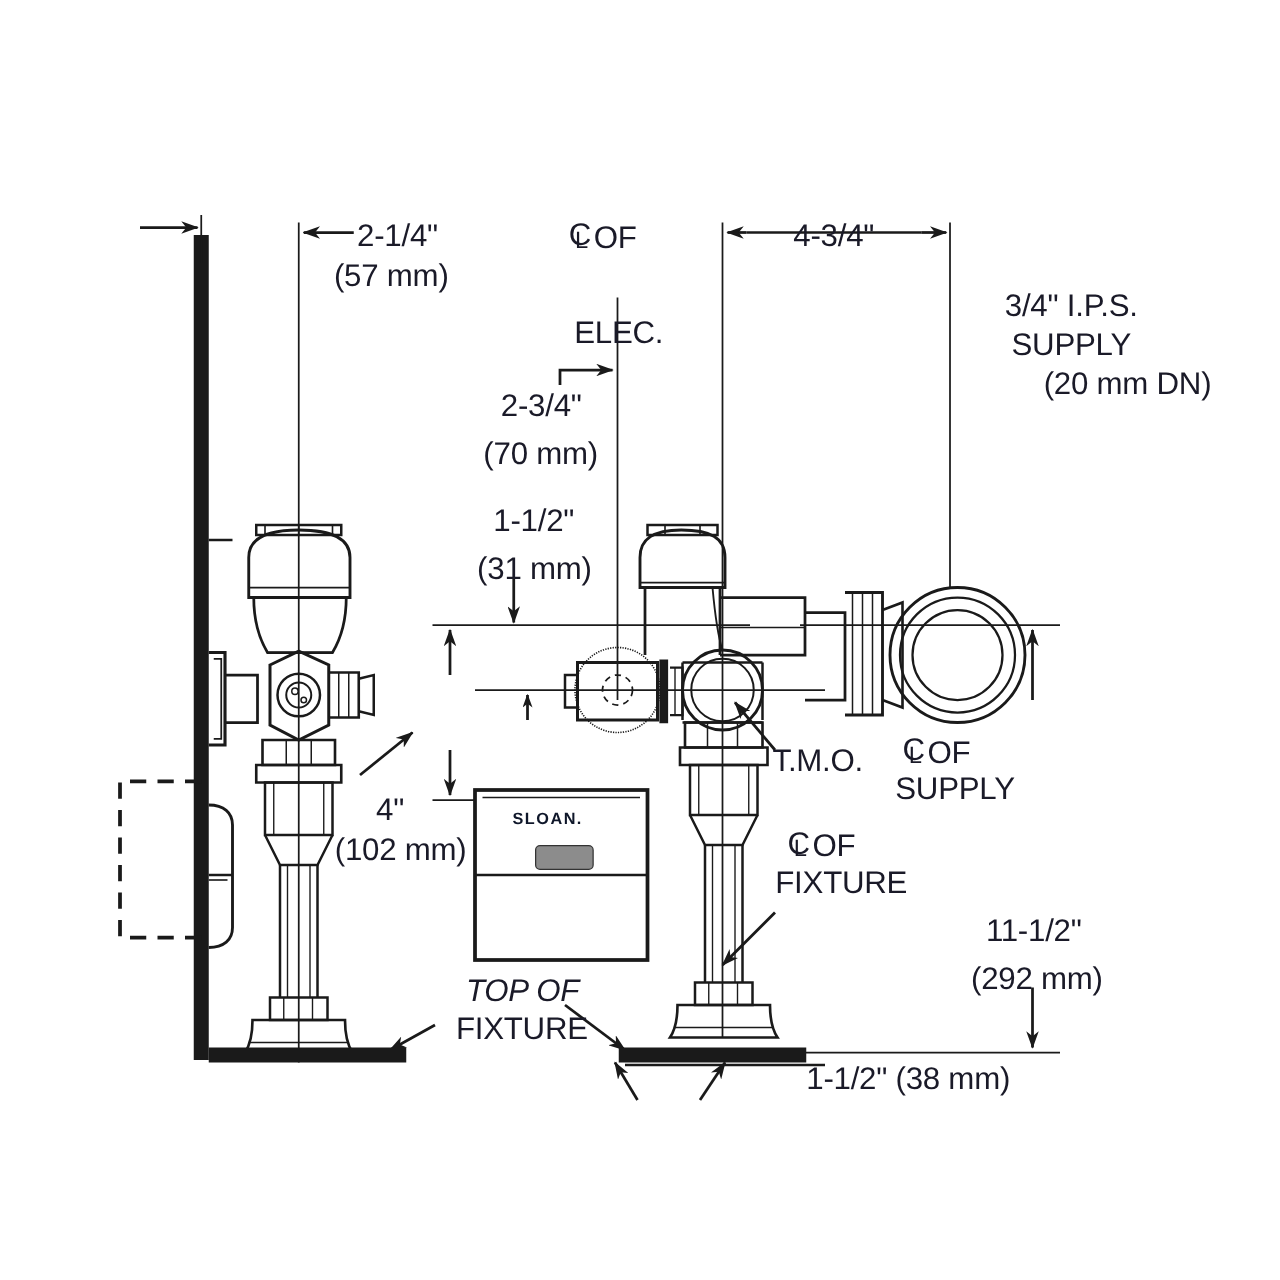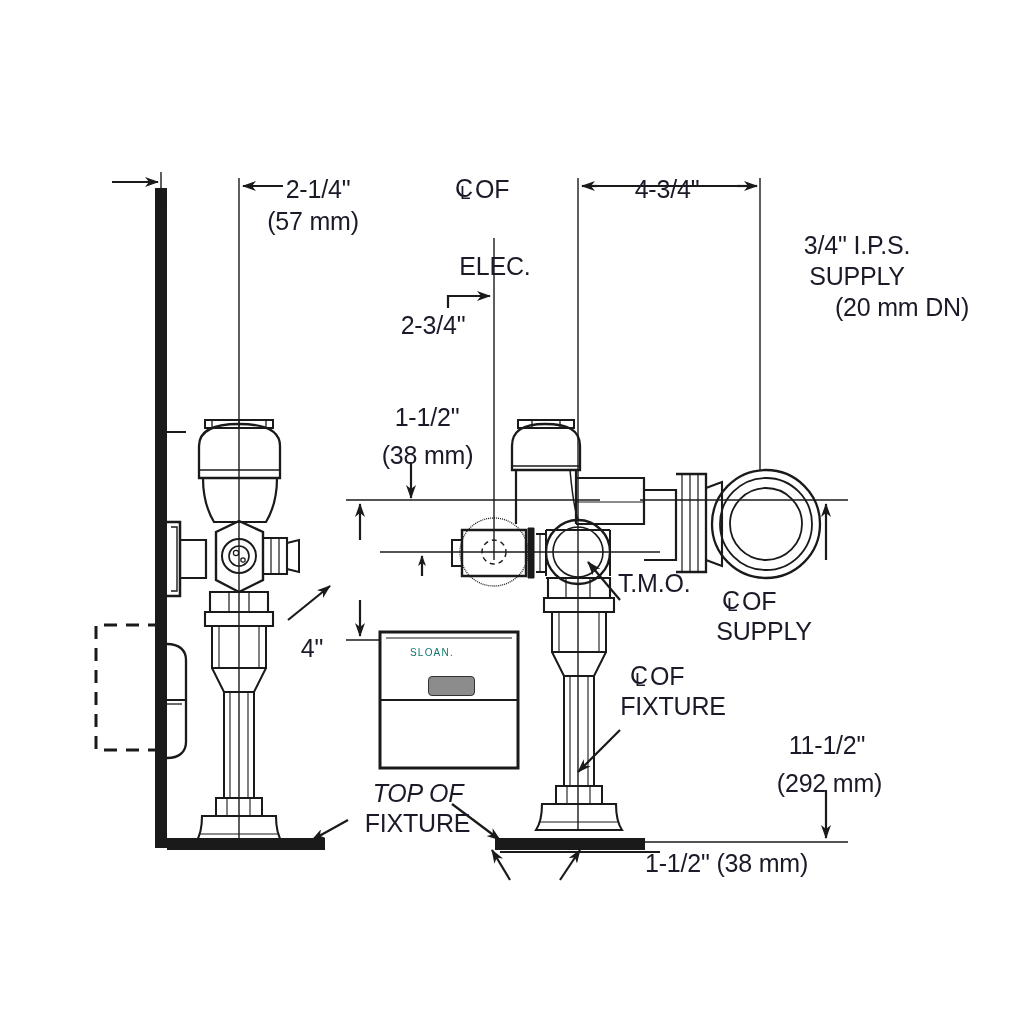--- a/index.html
+++ b/index.html
@@ -234,27 +234,29 @@
 </div>
 <div class="lbl ctr" style="left:435px;top:203px;width:120px;margin-top:48px;">ELEC.</div>
 
 <div class="lbl ctr" style="left:592px;top:174px;width:150px;">4-3/4"</div>
 
 <div class="lbl ctr" style="left:762px;top:230px;width:190px;">3/4" I.P.S.</div>
 <div class="lbl ctr" style="left:762px;top:261px;width:190px;">SUPPLY</div>
 <div class="lbl ctr" style="left:802px;top:292px;width:200px;">(20 mm DN)</div>
 
 <div class="lbl ctr" style="left:368px;top:310px;width:130px;">2-3/4"</div>
+<div class="lbl ctr" style="left:360px;top:348px;width:145px;">(70 mm)</div>
 
 <div class="lbl ctr" style="left:362px;top:402px;width:130px;">1-1/2"</div>
-<div class="lbl ctr" style="left:355px;top:440px;width:145px;">(38 mm)</div>
+<div class="lbl ctr" style="left:355px;top:440px;width:145px;">(31 mm)</div>
 
 <div class="lbl ctr" style="left:272px;top:633px;width:80px;">4"</div>
-
-<div class="lbl" style="left:618px;top:568px;">T.M.O.</div>
+<div class="lbl ctr" style="left:248px;top:665px;width:145px;">(102 mm)</div>
+
+<div class="lbl" style="left:618px;top:594px;">T.M.O.</div>
 
 <div class="lbl" style="left:722px;top:585px;">
   <span class="cl-sym">
     <span class="c">C</span>
     <span class="l">L</span>
   </span><span>OF</span>
 </div>
 <div class="lbl ctr" style="left:694px;top:616px;width:140px;">SUPPLY</div>
 
 <div class="lbl" style="left:630px;top:660px;">
@@ -266,19 +268,19 @@
 <div class="lbl ctr" style="left:598px;top:691px;width:150px;">FIXTURE</div>
 
 <div class="lbl ctr" style="left:338px;top:778px;width:160px;font-style:italic;">TOP OF</div>
 <div class="lbl ctr" style="left:330px;top:808px;width:175px;">FIXTURE</div>
 
 <div class="lbl ctr" style="left:752px;top:730px;width:150px;">11-1/2"</div>
 <div class="lbl ctr" style="left:747px;top:768px;width:165px;">(292 mm)</div>
 
 <div class="lbl" style="left:645px;top:848px;">1-1/2" (38 mm)</div>
 
-<div style="position:absolute;left:410px;top:647px;font-size:10px;
-            letter-spacing:1.2px;color:#0f766e;font-weight:normal;
+<div style="position:absolute;left:410px;top:647px;font-size:13px;
+            letter-spacing:1.2px;color:#0f172a;font-weight:bold;
             font-family:'Liberation Sans',sans-serif;">SLOAN.</div>
 <div style="position:absolute;left:428px;top:676px;width:45px;height:18px;
             background:#8c8c8c;border:1.5px solid #333;border-radius:4px;"></div>
 
 </div>
 
 </body></html>

